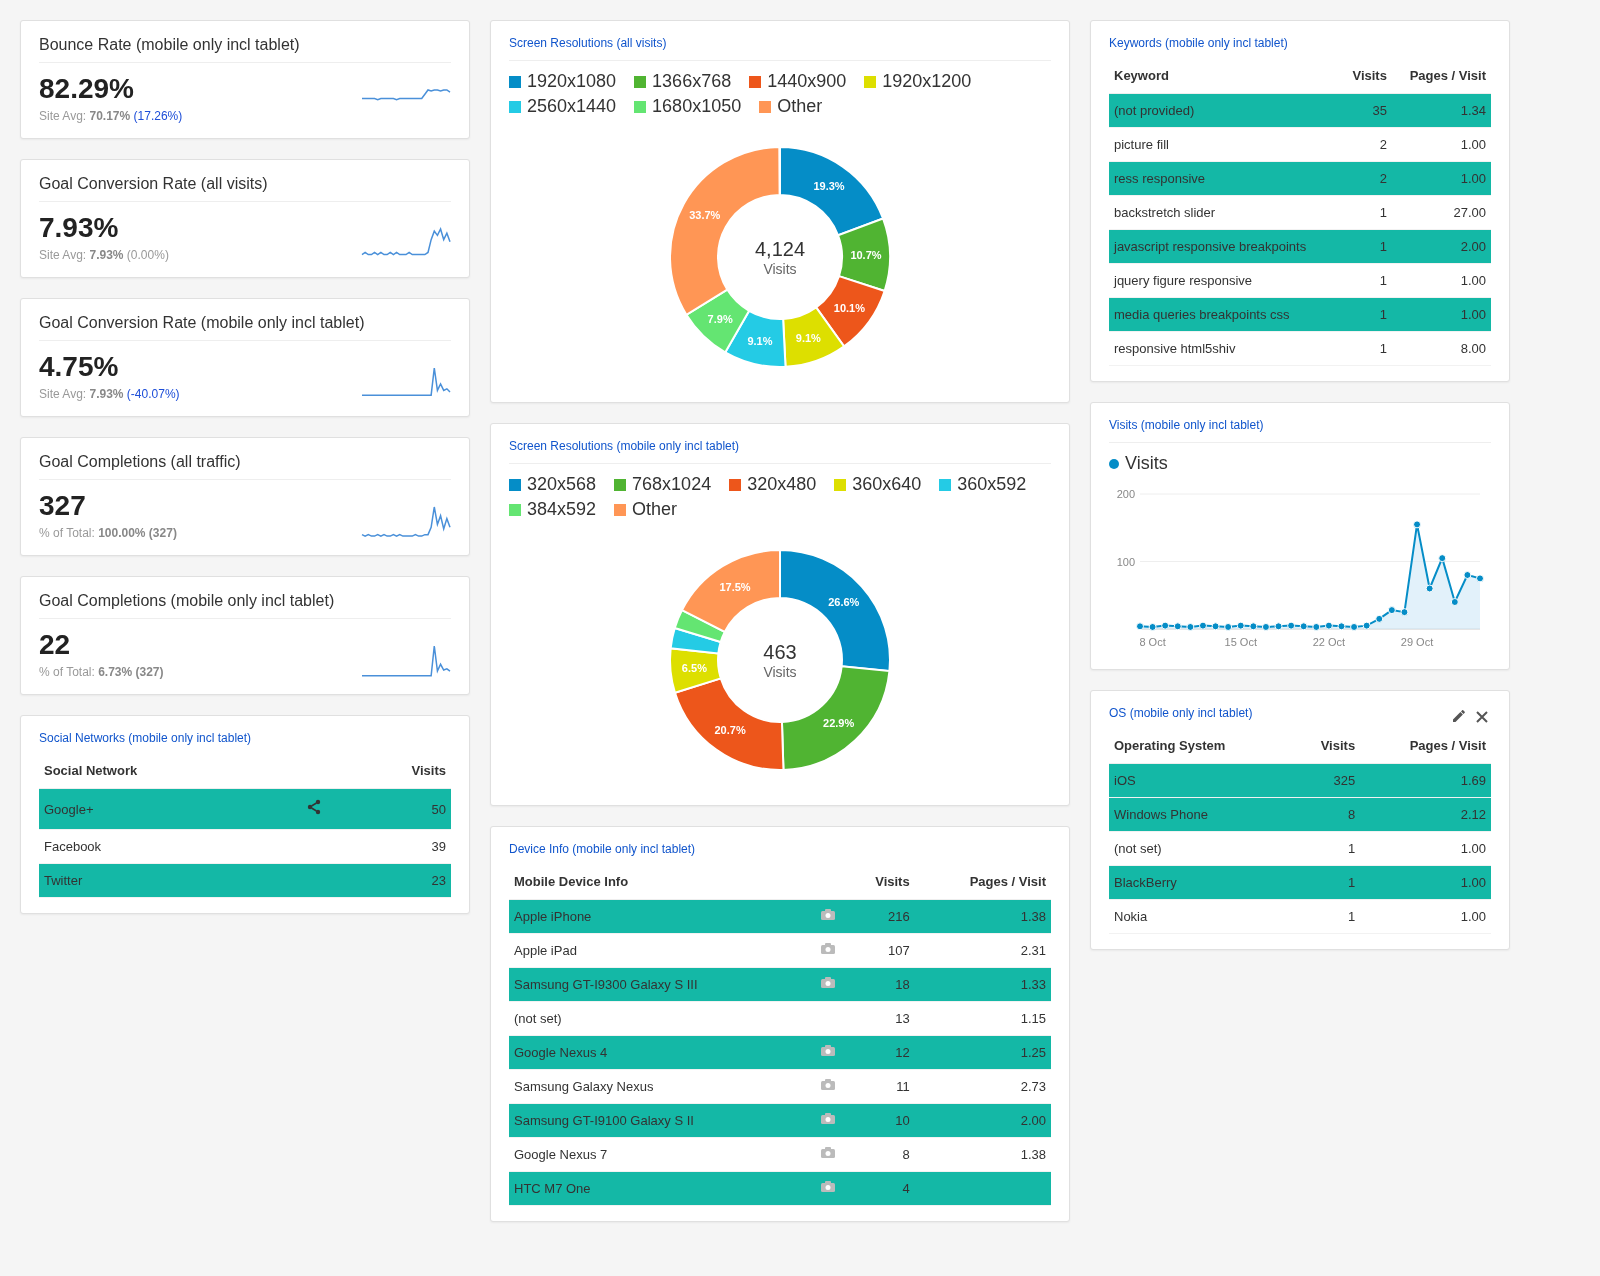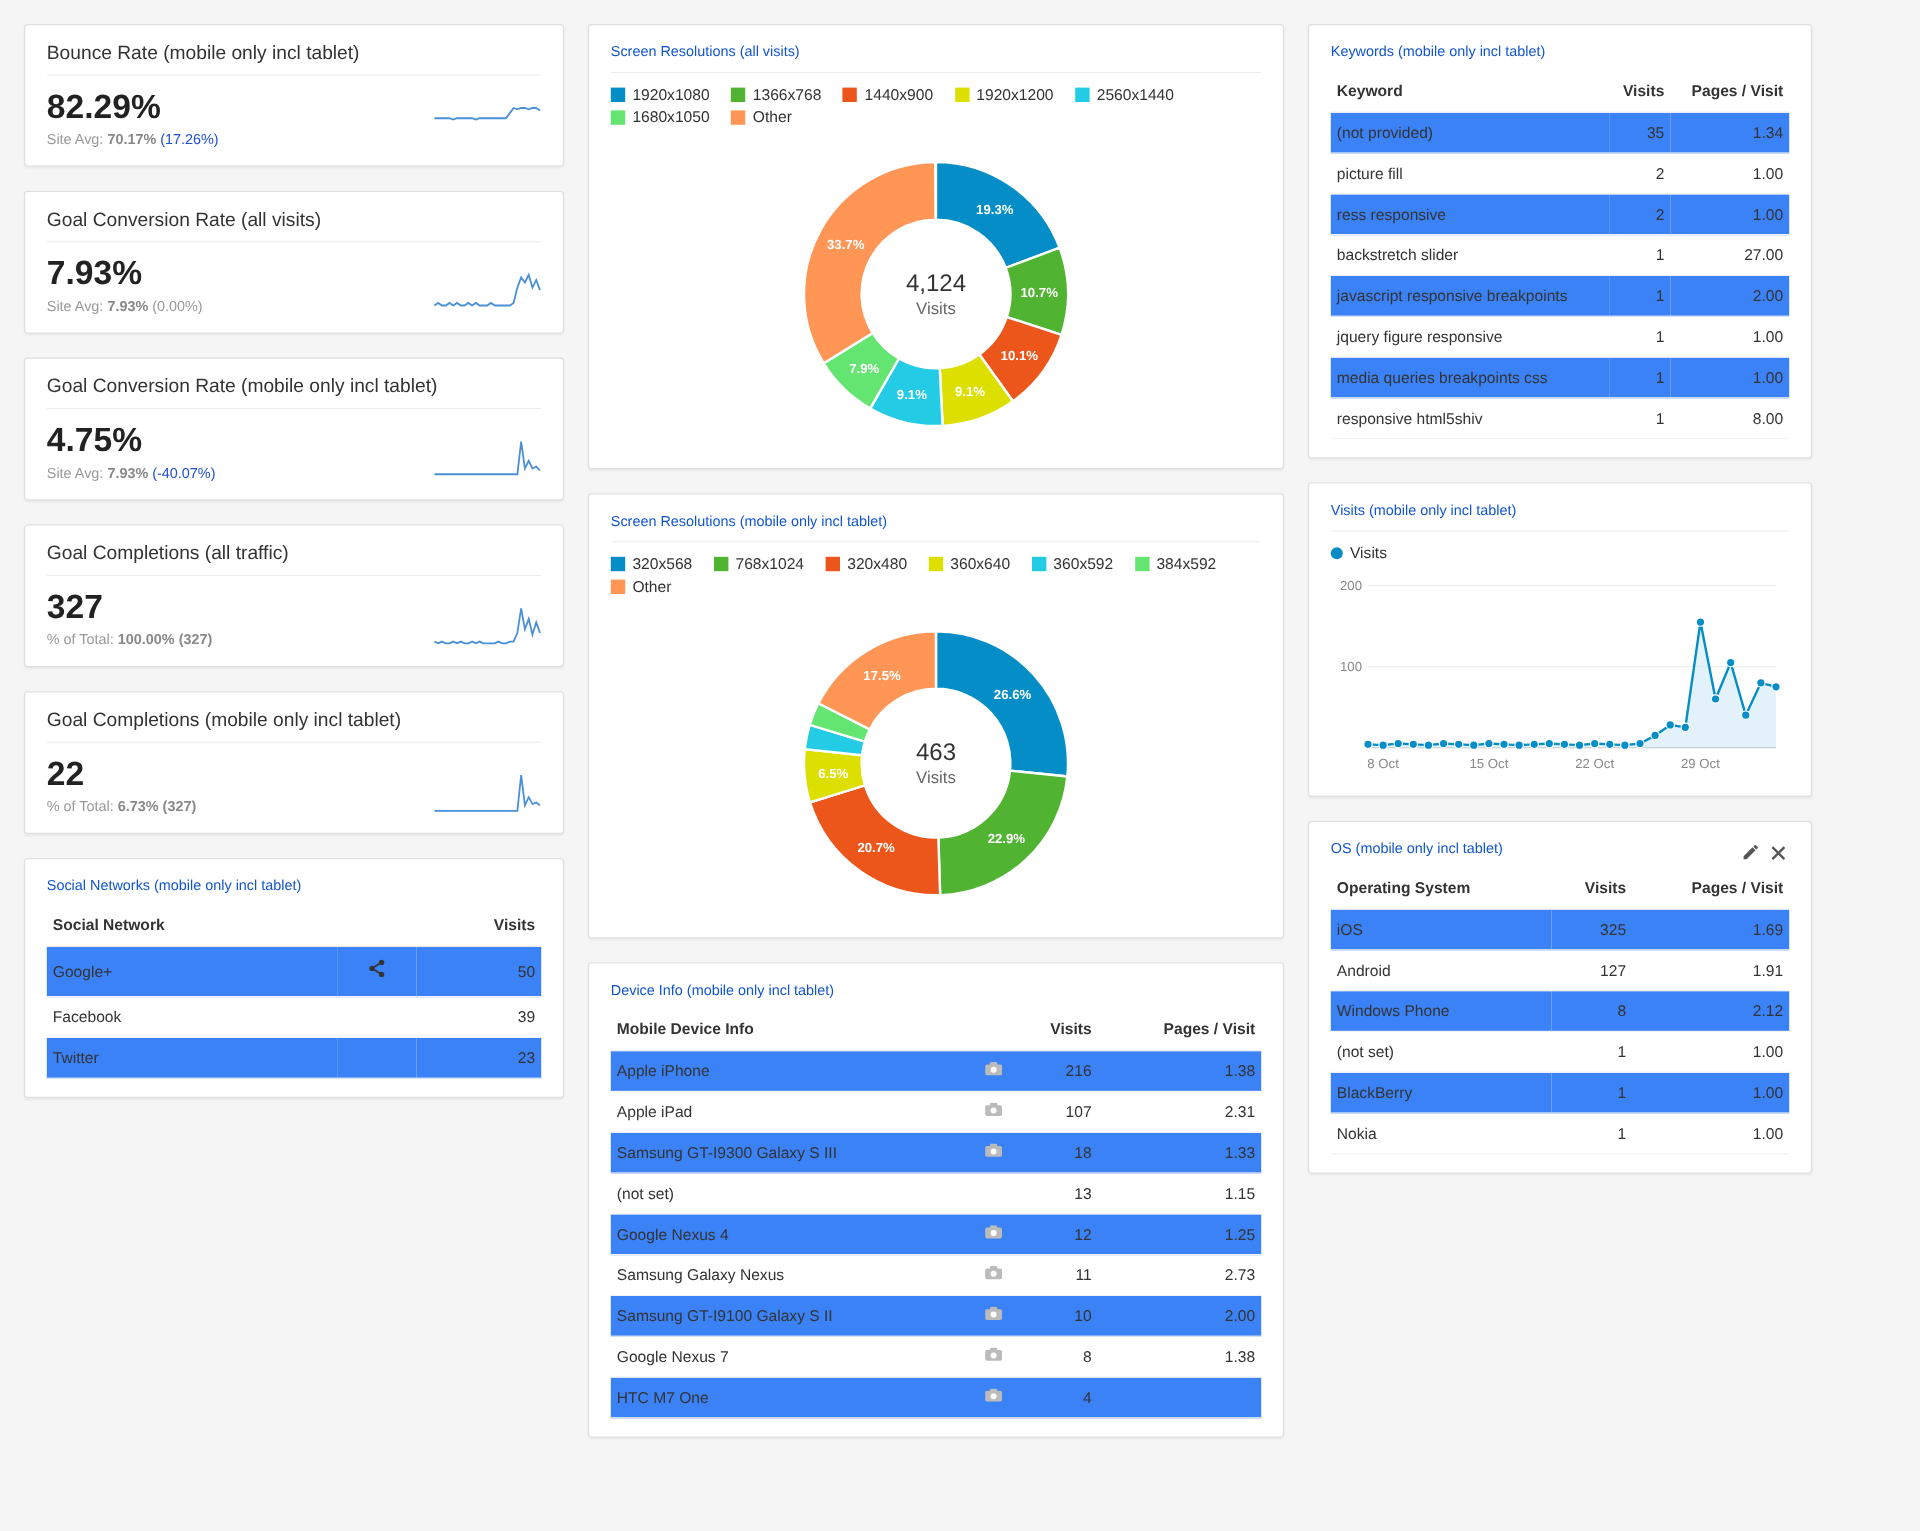--- a/index.html
+++ b/index.html
@@ -15,22 +15,22 @@
   .metric-sub .neg { color: #1d4ed8; }
   .metric-sub .neu { color: #999; }
   .spark { width: 90px; height: 35px; }
   .card-title { color: #1155cc; font-size: 12px; font-weight: normal; margin-bottom: 8px; }
   .card-title.link { cursor: pointer; }
   .card hr.head { border: none; border-top: 1px solid #eee; margin: 10px 0; }
   table { width: 100%; border-collapse: collapse; }
   th { text-align: left; font-weight: bold; color: #333; padding: 10px 5px; border-bottom: 1px solid #eee; font-size: 13px; }
   th.r, td.r { text-align: right; }
   td { padding: 9px 5px; border-bottom: 1px solid #f2f2f2; font-size: 13px; color: #333; }
-  tr.alt td { background: #3b82f6; }
-  .legend { display: flex; flex-wrap: wrap; gap: 4px 18px; margin-bottom: 10px; font-size: 13px; }
+  tr.alt td { background: #14b8a6; }
+  .legend { display: flex; flex-wrap: wrap; gap: 4px 18px; margin-bottom: 10px; font-size: 18px; }
   .legend-item { display: inline-flex; align-items: center; gap: 6px; }
   .legend-sq { width: 12px; height: 12px; display: inline-block; }
   .donut-wrap { display: flex; justify-content: center; position: relative; height: 260px; }
   .donut-center { position: absolute; top: 50%; left: 50%; transform: translate(-50%,-50%); text-align: center; }
   .donut-center .big { font-size: 20px; color: #333; text-align: center; }
   .donut-center .small { font-size: 14px; color: #666; }
   .slice-label { font-size: 11px; fill: #fff; font-weight: bold; text-anchor: middle; }
   .card-header { display: flex; justify-content: space-between; align-items: center; }
   .icon-btn { cursor: pointer; color: #666; padding: 2px; }
   .camera-icon { color: #999; display: inline-block; width: 16px; text-align:center; }
@@ -494,25 +494,20 @@
               <th class="r">Visits</th>
               <th class="r">Pages / Visit</th>
             </tr>
           </thead>
         <tbody id="os-body">
             <tr class="alt">
               <td>iOS</td>
               <td class="r">325</td>
               <td class="r">1.69</td>
             </tr>
-            <tr>
-              <td>Android</td>
-              <td class="r">127</td>
-              <td class="r">1.91</td>
-            </tr>
             <tr class="alt">
               <td>Windows Phone</td>
               <td class="r">8</td>
               <td class="r">2.12</td>
             </tr>
             <tr>
               <td>(not set)</td>
               <td class="r">1</td>
               <td class="r">1.00</td>
             </tr>

